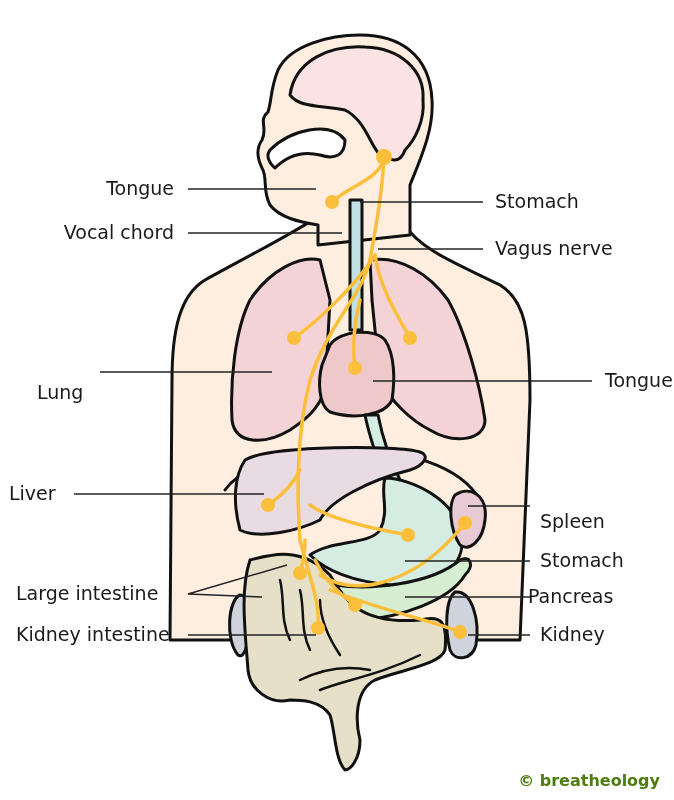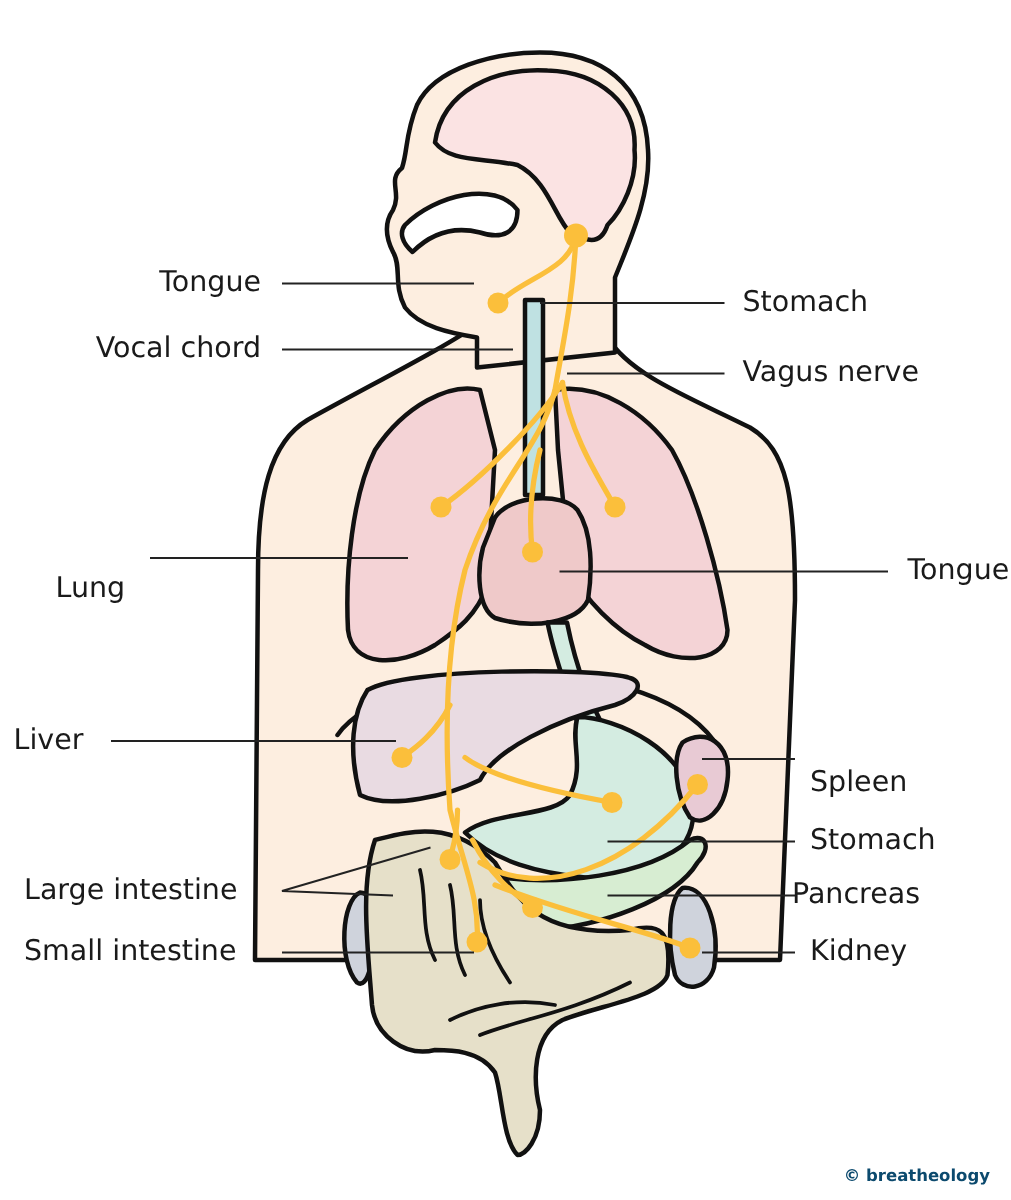--- a/index.html
+++ b/index.html
@@ -1,20 +1,20 @@
 <!DOCTYPE html>
 <html><head>
 <meta charset="utf-8">
 <style>
   html, body { margin: 0; padding: 0; background: #ffffff; }
   body { width: 674px; height: 800px; position: relative; overflow: hidden; font-family: "DejaVu Sans", "Liberation Sans", sans-serif; }
   #figure { position: absolute; left: 0; top: 0; width: 674px; height: 800px; }
   .label { position: absolute; font-size: 19px; color: #1a1a1a; white-space: nowrap; line-height: 1; }
   .label.right-align { text-align: right; }
-  .credit { position: absolute; right: 14px; bottom: 10px; font-size: 11px; font-weight: bold; color: #0c4a6e; }
+  .credit { position: absolute; right: 14px; bottom: 10px; font-size: 16px; font-weight: bold; color: #4d7c0f; }
 </style>
 </head>
 <body>
 
 <svg id="figure" viewBox="0 0 674 800" xmlns="http://www.w3.org/2000/svg">
   <g stroke="#111" stroke-width="3" stroke-linejoin="round" stroke-linecap="round">
 
     <path fill="#fdeee0" d="M320 215 C 300 230, 250 255, 205 280 C 180 295, 172 330, 172 380 L 170 640 L 250 640 L 460 640 L 520 640 L 530 400 C 530 330, 525 300, 500 285 C 460 265, 420 250, 405 225 Z"></path>
 
     <path fill="#fdeee0" d="M318 245 L 318 225 C 300 222, 280 218, 270 205 C 262 190, 268 178, 262 168 C 258 160, 255 150, 262 140 C 268 128, 258 120, 268 112 C 272 100, 270 90, 278 70 C 290 45, 330 35, 360 35 C 400 35, 430 55, 432 100 C 434 130, 420 160, 410 185 L 410 235 Z"></path>
@@ -92,21 +92,21 @@
     <line x1="405" y1="597" x2="530" y2="597"></line>
     <line x1="468" y1="635" x2="530" y2="635"></line>
   </g>
 </svg>
 
 <div class="label right-align" style="right:500px; top:179px;">Tongue</div>
 <div class="label right-align" style="right:500px; top:223px;">Vocal chord</div>
 <div class="label" style="left:37px; top:383px;">Lung</div>
 <div class="label" style="left:9px; top:484px;">Liver</div>
 <div class="label" style="left:16px; top:584px;">Large intestine</div>
-<div class="label" style="left:16px; top:625px;">Small intestine</div>
+<div class="label" style="left:16px; top:625px;">Kidney intestine</div>
 
 <div class="label" style="left:495px; top:192px;">Stomach</div>
 <div class="label" style="left:495px; top:239px;">Vagus nerve</div>
 <div class="label" style="left:605px; top:371px;">Tongue</div>
 <div class="label" style="left:540px; top:512px;">Spleen</div>
 <div class="label" style="left:540px; top:551px;">Stomach</div>
 <div class="label" style="left:528px; top:587px;">Pancreas</div>
 <div class="label" style="left:540px; top:625px;">Kidney</div>
 
 <div class="credit">© breatheology</div>

